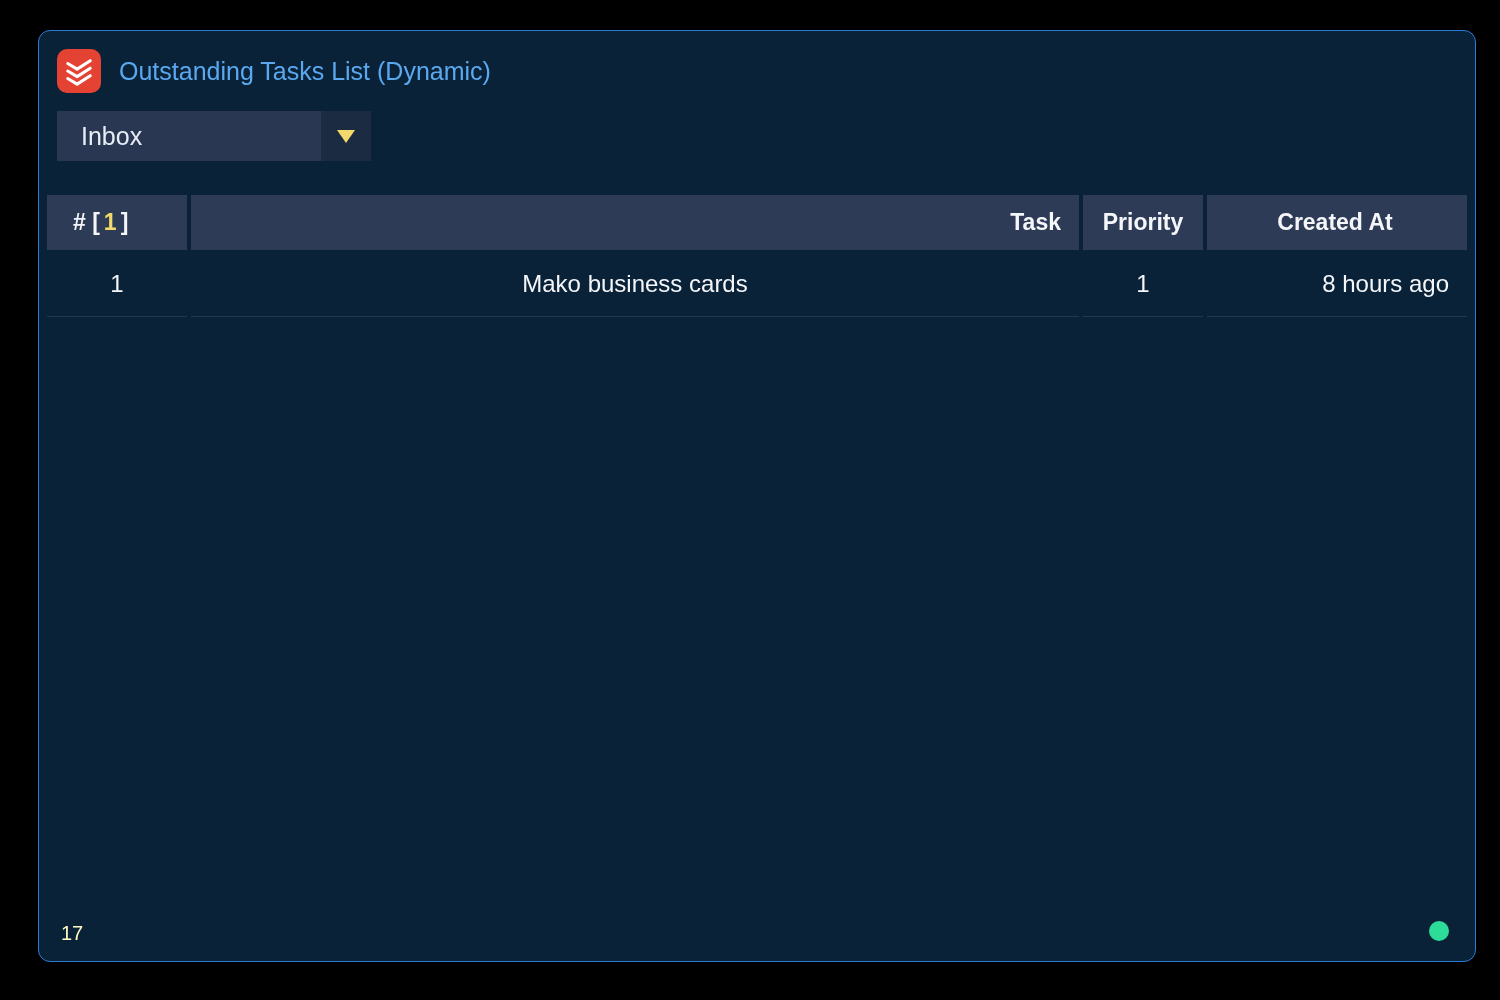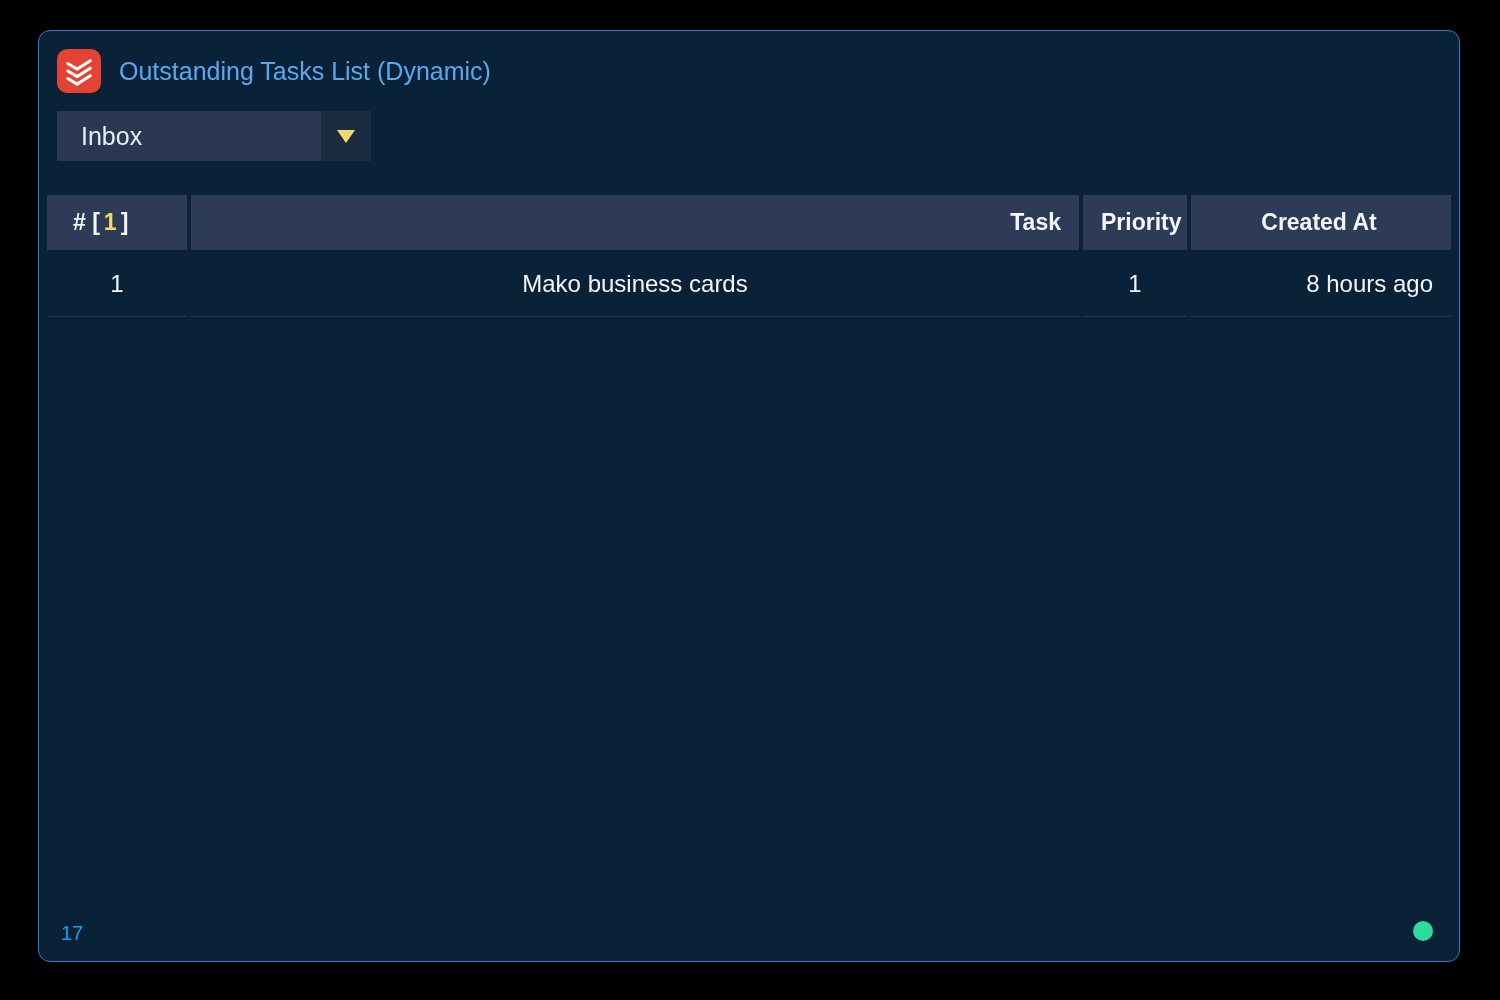--- a/index.html
+++ b/index.html
@@ -6,21 +6,21 @@
   html, body {
     width: 1500px;
     height: 1000px;
     background: #000;
     font-family: -apple-system, BlinkMacSystemFont, "Segoe UI", Helvetica, Arial, sans-serif;
     overflow: hidden;
   }
   .outer {
     width: 1500px;
     height: 1000px;
-    padding: 30px 40px 38px 38px;
+    padding: 30px 24px 38px 38px;
     background: #000;
   }
   .panel {
     position: relative;
     width: 100%;
     height: 100%;
     background: #0a2238;
     border: 1.5px solid #2e7cd6;
     border-radius: 12px;
     padding: 18px 0 0 0;
@@ -94,39 +94,39 @@
     background: #2e3b56;
     color: #f4f6fa;
     font-size: 23px;
     font-weight: 600;
     padding: 14px 18px;
     text-align: right;
     white-space: nowrap;
   }
   table.tasks th.col-num { width: 140px; text-align: left; padding-left: 26px;}
   table.tasks th.col-task { }
-  table.tasks th.col-priority { width: 104px; text-align: center; }
+  table.tasks th.col-priority { width: 120px; text-align: center; }
   table.tasks th.col-created { width: 260px; text-align: center; padding-right: 22px;}
   .count-bracket { color: #f4f6fa; }
   .count-num { color: #f2d96b; padding: 0 4px;}
   table.tasks td {
     color: #f4f6fa;
     font-size: 24px;
     padding: 20px 18px 18px 18px;
     border-bottom: 1px solid #1e3a54;
   }
   td.cell-num { text-align: center; }
   td.cell-task { text-align: center; }
   td.cell-priority { text-align: center; }
   td.cell-created { text-align: right; padding-right: 22px;}
   .footer-num {
     position: absolute;
     left: 22px;
     bottom: 16px;
-    color: #0ea5e9;
+    color: #fef9c3;
     font-size: 20px;
   }
   .status-dot {
     position: absolute;
     right: 26px;
     bottom: 20px;
     width: 20px;
     height: 20px;
     border-radius: 50%;
     background: #2edc9a;

